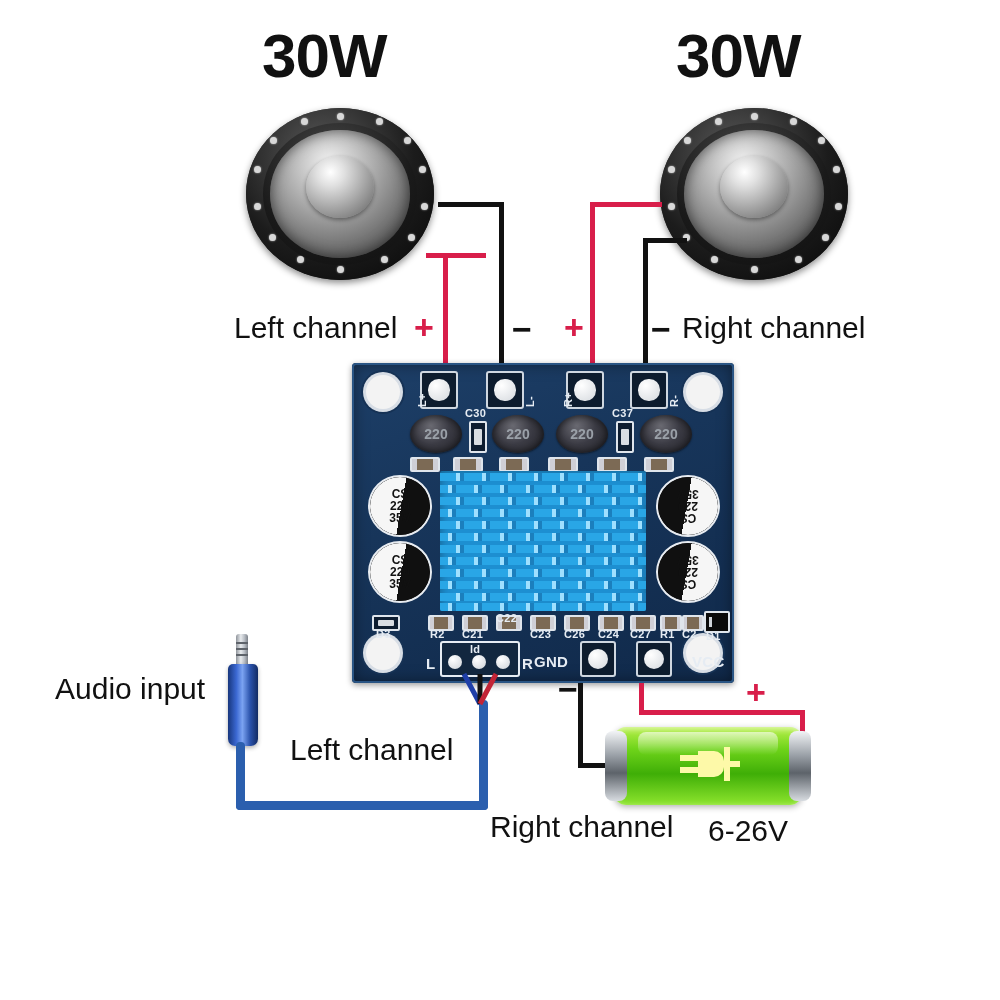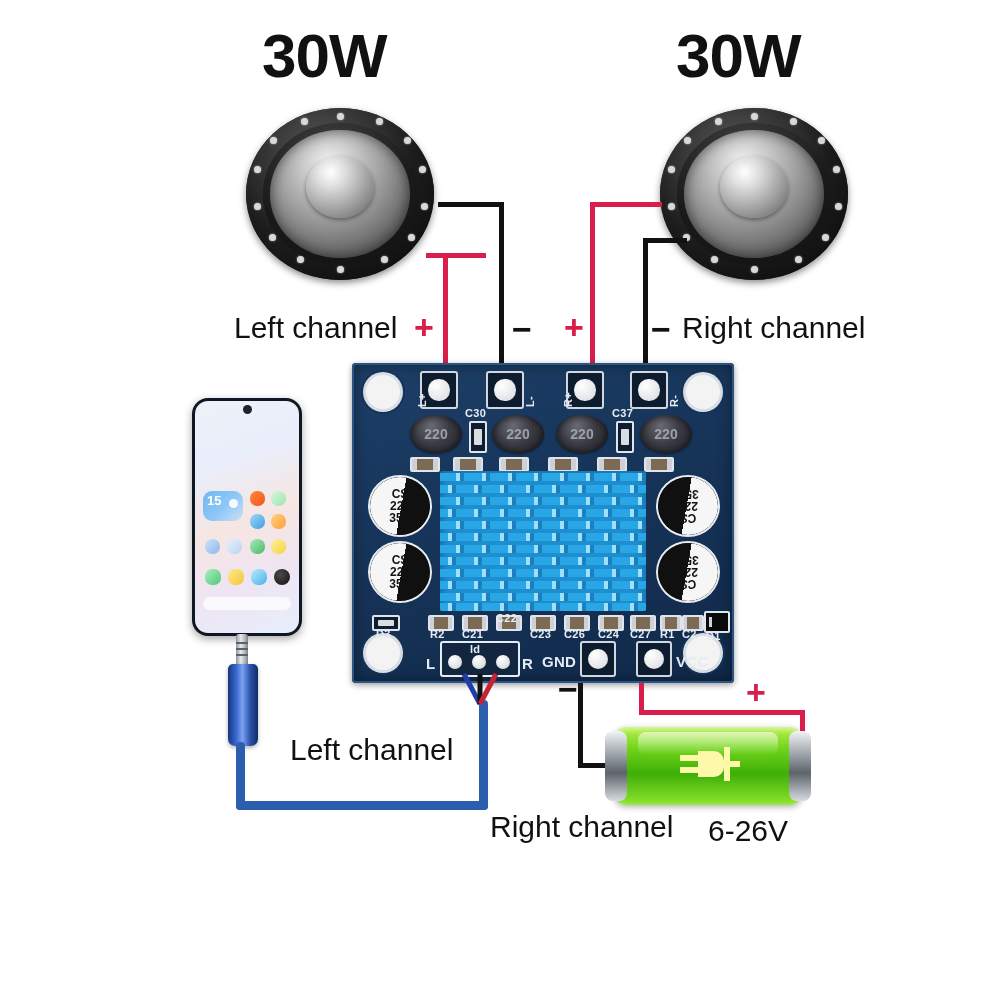--- a/index.html
+++ b/index.html
@@ -310,72 +310,51 @@
 
     <div class="conn" style="left:88px;top:278px;width:76px;height:32px;">
       <b style="left:6px"></b>
         <b style="left:30px"></b>
         <b style="left:54px"></b>
     </div>
     <div class="silk" style="left:118px;top:280px;">ld</div>
     <div class="silk big" style="left:74px;top:292px;">L</div>
     <div class="silk big" style="left:170px;top:292px;">R</div>
 
-    <div class="silk big" style="left:190px;top:290px;">GND</div>
+    <div class="silk big" style="left:182px;top:290px;">GND</div>
     <div class="pad" style="left:228px;top:278px;width:32px;height:32px;">
         <b></b>
       </div>
     <div class="pad" style="left:284px;top:278px;width:32px;height:32px;">
         <b></b>
       </div>
-    <div class="silk big" style="left:324px;top:290px;text-align:center;">VCC</div>
-  </div>
-
-  <div class="phone" style="left:192px;top:398px;width:104px;height:232px;">
-    <div class="scr">
-      <div class="notch"></div>
-      <div class="widget" style="left:8px;top:90px;width:40px;height:30px;">
-        <span class="n">15</span>
-        <span class="dot" style="right:5px;top:8px;width:9px;height:9px;"></span>
-      </div>
-      <div class="ic" style="left:55px;top:90px;width:15px;height:15px;background:linear-gradient(135deg,#ff8a3d,#f4511e);"></div>
-      <div class="ic" style="left:76px;top:90px;width:15px;height:15px;background:linear-gradient(135deg,#d7f5dd,#9fe6b0);"></div>
-      <div class="ic" style="left:55px;top:113px;width:15px;height:15px;background:linear-gradient(135deg,#9fd8f7,#3f9fe0);"></div>
-      <div class="ic" style="left:76px;top:113px;width:15px;height:15px;background:linear-gradient(135deg,#ffd27a,#ff9e3d);"></div>
-      <div class="ic" style="left:10px;top:138px;width:15px;height:15px;background:linear-gradient(135deg,#cfe3fb,#8fb6ec);"></div>
-      <div class="ic" style="left:32px;top:138px;width:15px;height:15px;background:linear-gradient(135deg,#e7f0fb,#b9d3f2);"></div>
-      <div class="ic" style="left:55px;top:138px;width:15px;height:15px;background:linear-gradient(135deg,#a8e8b8,#49b96a);"></div>
-      <div class="ic" style="left:76px;top:138px;width:15px;height:15px;background:linear-gradient(135deg,#fff0a0,#f2d43c);"></div>
-      <div class="ic" style="left:10px;top:168px;width:16px;height:16px;background:linear-gradient(135deg,#a8efc0,#4fc878);"></div>
-      <div class="ic" style="left:33px;top:168px;width:16px;height:16px;background:linear-gradient(135deg,#ffe98a,#f3c53a);"></div>
-      <div class="ic" style="left:56px;top:168px;width:16px;height:16px;background:linear-gradient(135deg,#bde8fb,#46b4e8);"></div>
-      <div class="ic" style="left:79px;top:168px;width:16px;height:16px;border-radius:50%;background:radial-gradient(circle at 40% 35%,#4a4a4a,#101010);"></div>
-      <div class="dock" style="top:196px;"></div>
-    </div>
-  </div>
+    <div class="silk big" style="left:340px;top:290px;text-align:center;">VCC</div>
+  </div>
+
 
   <div class="plugtip" style="left:236px;top:634px;width:12px;height:32px;">
     <i style="top:8px"></i>
       <i style="top:14px"></i>
       <i style="top:20px"></i>
   </div>
   <div class="plugbody" style="left:228px;top:664px;width:30px;height:82px;"></div>
 
   <div class="cable" style="left:236px;top:742px;width:9px;height:68px;"></div>
   <div class="cable" style="left:236px;top:801px;width:252px;height:9px;"></div>
   <div class="cable" style="left:479px;top:700px;width:9px;height:110px;"></div>
 
   <div class="abs" style="left:455px;top:672px;width:50px;height:34px;">
     <svg width="50" height="34" viewBox="0 0 50 34">
       <line x1="25" y1="32" x2="9" y2="2" stroke="#1f3fa8" stroke-width="5"></line>
       <line x1="25" y1="32" x2="25" y2="2" stroke="#111111" stroke-width="5"></line>
       <line x1="25" y1="32" x2="41" y2="2" stroke="#c22436" stroke-width="5"></line>
     </svg>
   </div>
 
+  <div class="lbl" style="left:55px;top:672px;font-size:30px;">Audio input</div>
   <div class="lbl" style="left:290px;top:733px;font-size:30px;">Left channel</div>
   <div class="lbl" style="left:490px;top:810px;font-size:30px;">Right channel</div>
 
   <div class="wire" style="left:578px;top:683px;width:5px;height:85px;"></div>
   <div class="wire" style="left:578px;top:763px;width:48px;height:5px;"></div>
   <div class="lbl minus" style="left:558px;top:672px;">−</div>
 
   <div class="wire red" style="left:639px;top:683px;width:5px;height:32px;"></div>
   <div class="wire red" style="left:639px;top:710px;width:166px;height:5px;"></div>
   <div class="wire red" style="left:800px;top:710px;width:5px;height:58px;"></div>

